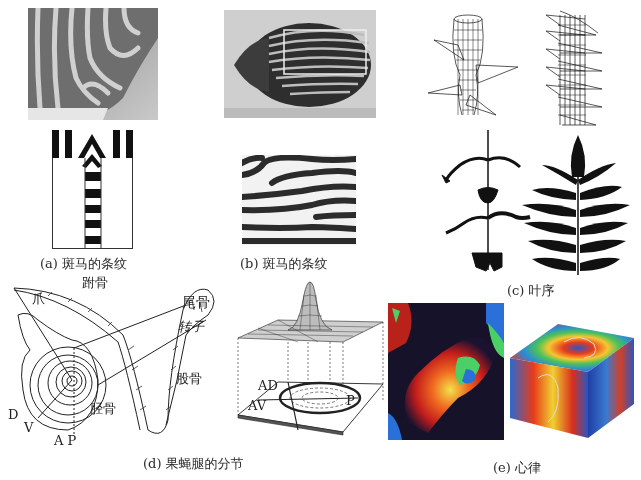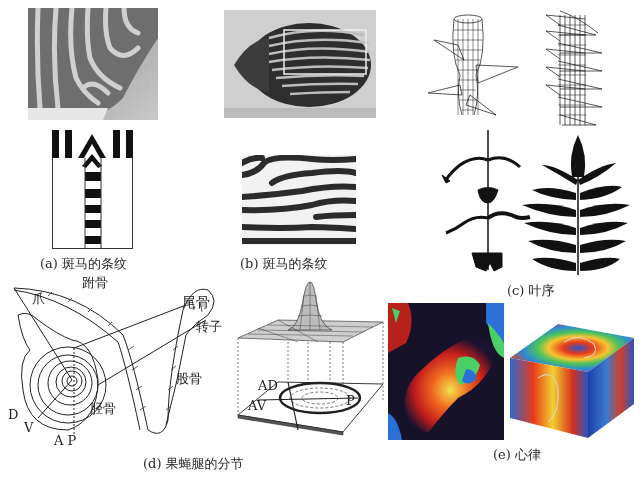--- a/index.html
+++ b/index.html
@@ -223,21 +223,21 @@
       <line x1="80" y1="32" x2="84" y2="28"></line>
         <line x1="100" y1="46" x2="104" y2="42"></line>
       <line x1="184" y1="20" x2="186" y2="30"></line>
         <line x1="192" y1="22" x2="194" y2="32"></line>
     </g>
   </svg>
 </div>
 <div class="lbl" style="left:32px;top:290px;">爪</div>
 <div class="lbl" style="left:82px;top:274px;">跗骨</div>
 <div class="lbl lbl-s" style="left:182px;top:294px;">尾骨</div>
-<div class="lbl" style="left:196px;top:318px;">转子</div>
+<div class="lbl" style="left:178px;top:318px;font-style:italic;">转子</div>
 <div class="lbl" style="left:176px;top:370px;text-align:right;">股骨</div>
 <div class="lbl" style="left:90px;top:400px;">胫骨</div>
 <div class="lbl" style="left:8px;top:407px;">D</div>
 <div class="lbl" style="left:24px;top:420px;">V</div>
 <div class="lbl" style="left:54px;top:433px;">A P</div>
 
 <div class="abs" style="left:228px;top:280px;width:160px;height:160px;">
   <svg width="160" height="160" viewBox="0 0 160 160">
     <g fill="none" stroke="#222" stroke-width="0.6">
       <path d="M10 58 L50 40 L155 42 L115 62 Z" fill="#cfcfcf"></path>
@@ -323,13 +323,13 @@
         <stop offset="1" stop-color="#2a55c0"></stop>
       </linearGradient>
     </defs>
     <path d="M2 40 L50 6 L126 20 L80 54 Z" fill="url(#spiral)"></path>
     <path d="M2 40 L80 54 L80 120 L2 100 Z" fill="url(#front)"></path>
     <path d="M80 54 L126 20 L126 86 L80 120 Z" fill="url(#side)"></path>
     <path d="M30 60 Q45 50 50 70 Q52 95 40 104" fill="none" stroke="#ddd" stroke-width="1"></path>
     <path d="M56 24 Q72 14 86 26 Q92 38 76 40" fill="none" stroke="#ddd" stroke-width="1"></path>
   </svg>
 </div>
-<div class="cap" style="left:493px;top:446px;text-align:center;">(e) 心律</div>
+<div class="cap" style="left:493px;top:459px;text-align:center;">(e) 心律</div>
 
 </body></html>

